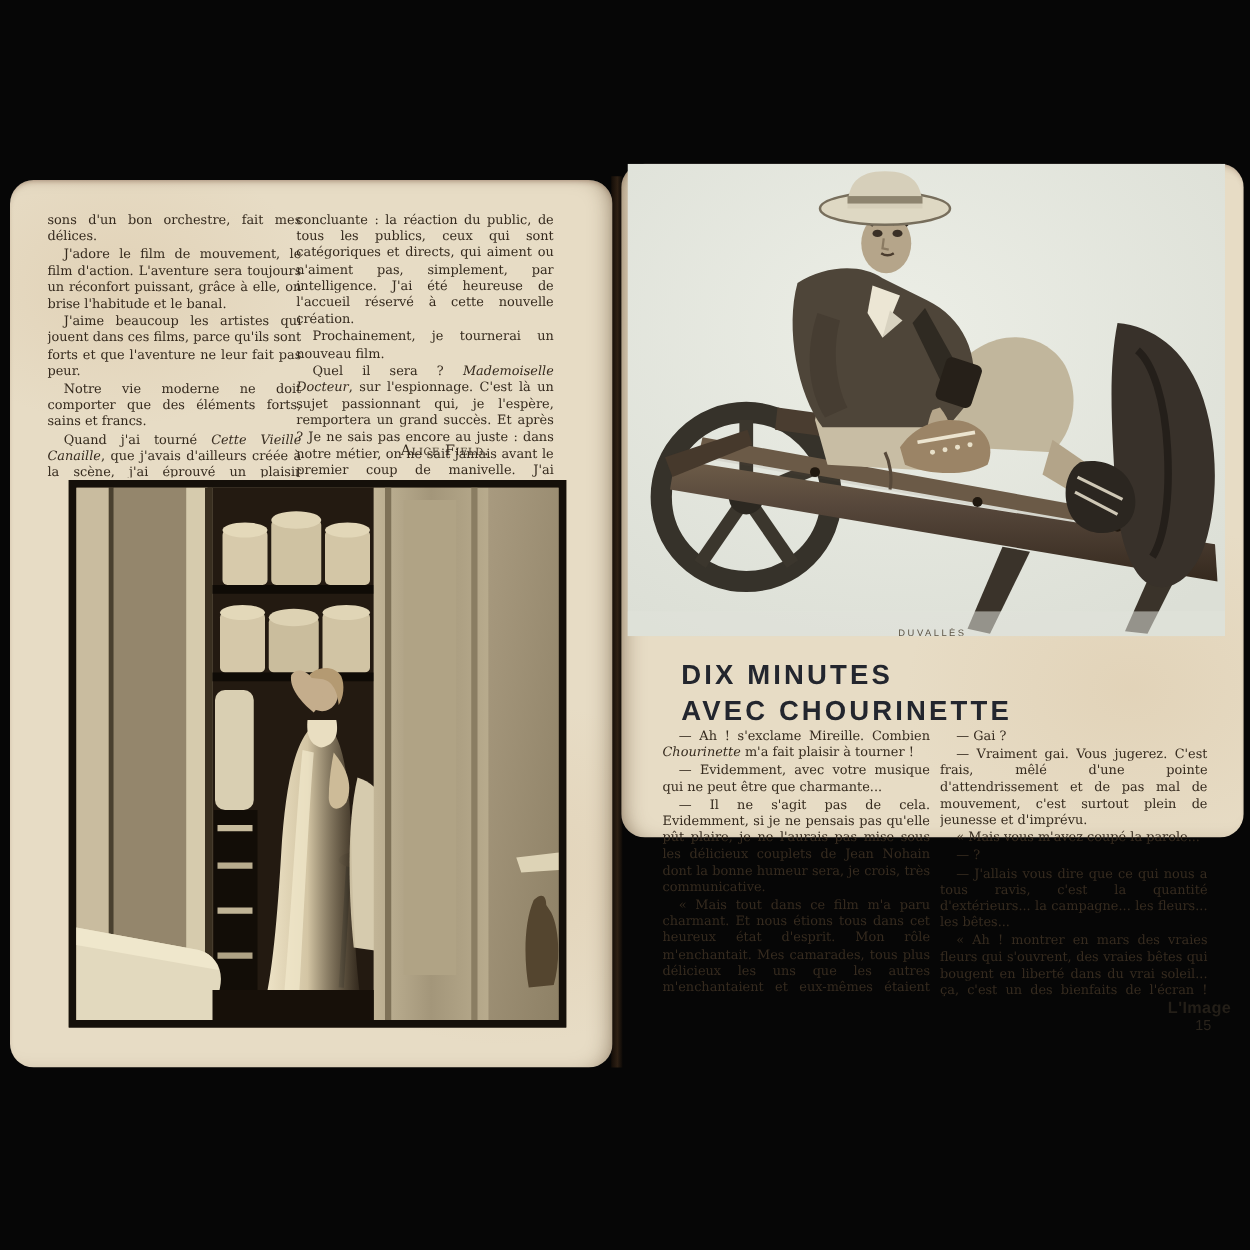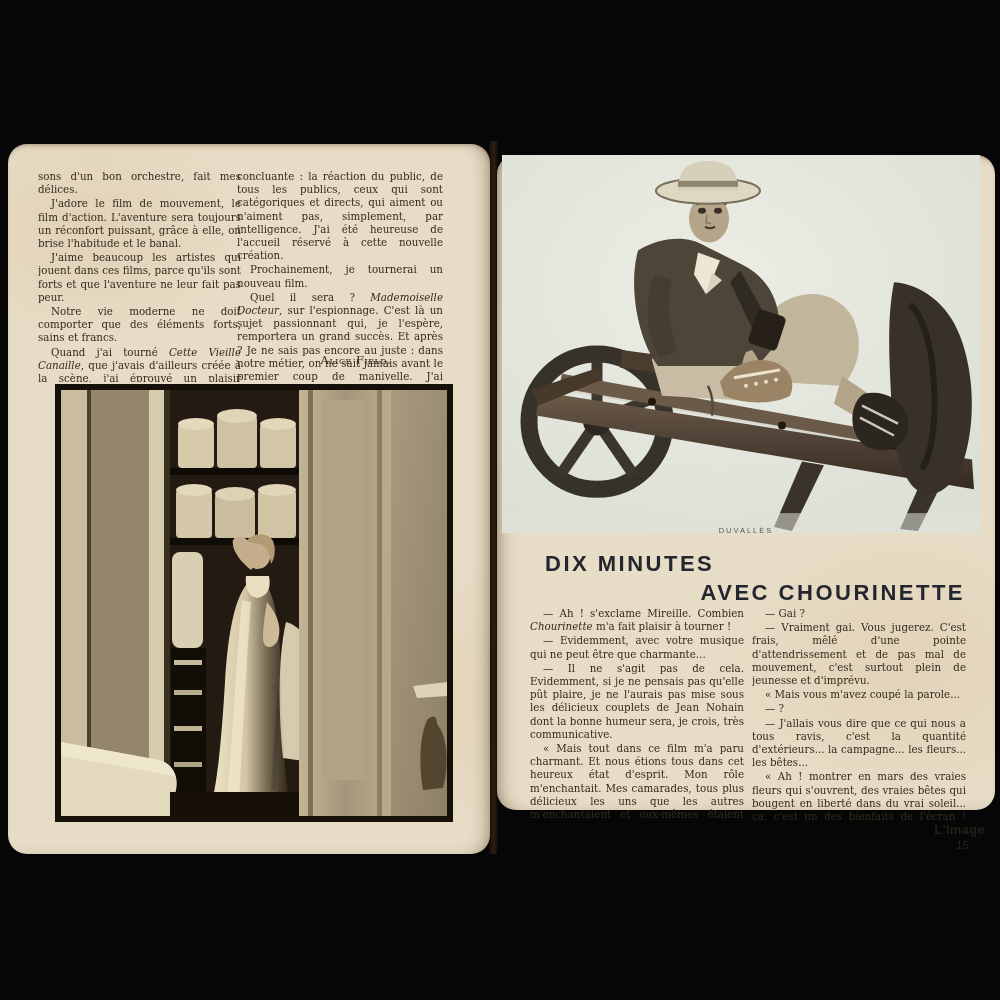--- a/index.html
+++ b/index.html
@@ -11,21 +11,21 @@
   .page{
     position:absolute;
     background:
       radial-gradient(220px 160px at 18% 12%, rgba(189,148,96,.14), transparent 70%),
       radial-gradient(260px 200px at 82% 78%, rgba(189,148,96,.12), transparent 70%),
       #e7dcc5;
     border-radius: 19px;
   }
   .page-left{left:8px;top:144px;width:482px;height:710px;
     box-shadow:inset -10px 0 18px -10px rgba(70,45,20,.55), inset 0 3px 5px -3px rgba(90,40,20,.5);}
-  .page-right{left:497px;top:155px;width:498px;height:655px;
+  .page-right{left:497px;top:131px;width:498px;height:539px;
     box-shadow:inset 10px 0 18px -10px rgba(70,45,20,.6), inset 0 3px 5px -3px rgba(90,40,20,.45);}
   .col{
     position:absolute;
     font-size:10.3px;line-height:13.2px;color:#362b1f;
     text-align:justify;overflow:hidden;
   }
   .col p{margin:0 0 1px 0;text-indent:13px;}
   .col p.no-indent{text-indent:0;}
   .it{font-style:italic;}
   .col-l1{left:30px;top:26px;width:203px;max-height:212px;}
@@ -44,21 +44,21 @@
   .photo-caption{
     position:absolute;left:0;top:371px;width:100%;text-align:center;
     font-family:"Liberation Sans", sans-serif;font-size:7.5px;
     letter-spacing:2px;color:#5d5546;
   }
   .title-block{position:absolute;left:48px;top:394px;width:420px;color:#23262e;}
   .title-line{
     font-family:"Liberation Sans", sans-serif;font-weight:bold;
     font-size:22px;letter-spacing:2.5px;line-height:29px;white-space:nowrap;
   }
-  .title-line2{text-align:right;}
+  .title-line2{text-align:left;}
   .col-r1{left:33px;top:452px;width:214px;max-height:214px;}
   .col-r2{left:255px;top:452px;width:214px;max-height:214px;}
   .brand{
     position:absolute;right:10px;top:667px;
     font-family:"Liberation Sans", sans-serif;font-weight:bold;
     font-size:13px;color:#241f18;letter-spacing:.3px;
   }
   .pagenum{
     position:absolute;right:26px;top:684px;
     font-family:"Liberation Sans", sans-serif;font-size:11.5px;color:#2a241c;margin-left:12px;

